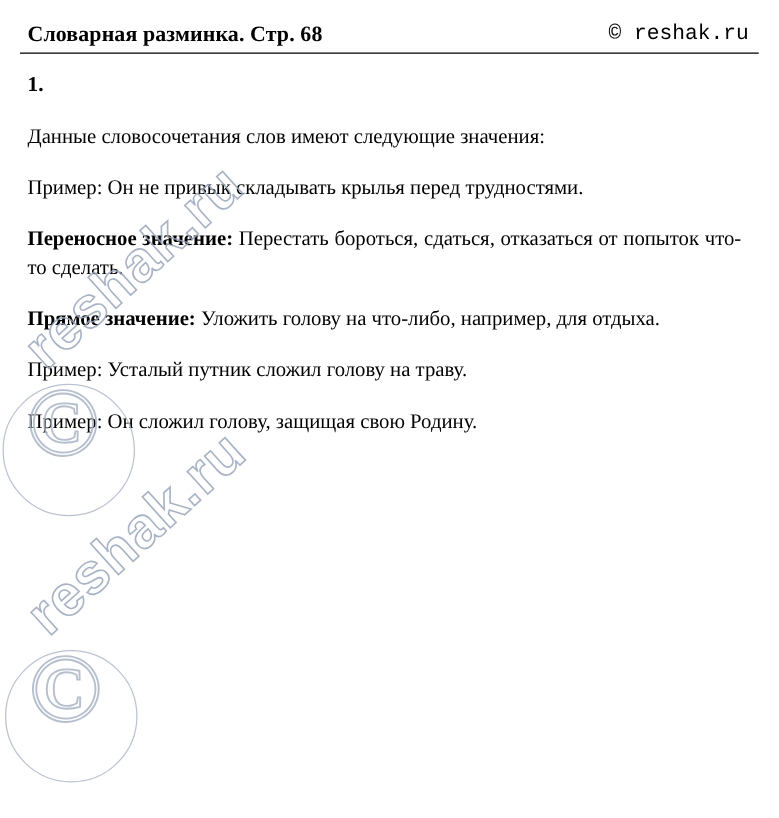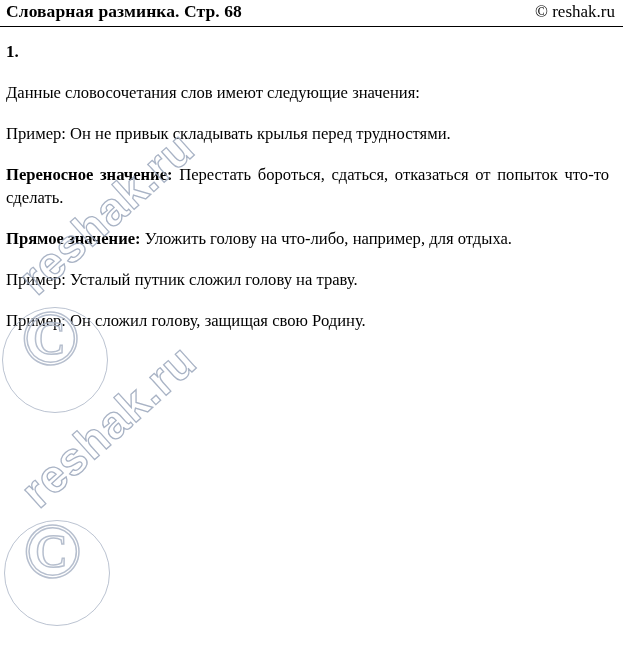--- a/index.html
+++ b/index.html
@@ -54,21 +54,21 @@
     line-height: 1;
     color: transparent;
     -webkit-text-stroke: 1.5px #aab4c6;
     opacity: .85;
   }
 
   
   #page {
     position: relative;
     z-index: 1;
-    padding: 0;
+    padding: 16px;
   }
 
   .header {
     position: relative;
     height: 27px;
     padding: 0 6px 0 6px;
     box-sizing: border-box;
   }
   .header-title {
     position: absolute;
@@ -78,20 +78,21 @@
     font-size: 17.5px;
     letter-spacing: .1px;
     white-space: nowrap;
   }
   .header-copy {
     position: absolute;
     right: 8px;
     top: 2px;
     font-size: 17px;
     white-space: nowrap;
+    font-family: Liberation Mono, monospace;
   }
   .header-rule {
     position: absolute;
     left: 0;
     right: 0;
     top: 26px;
     height: 1px;
     background: #000;
   }
 

